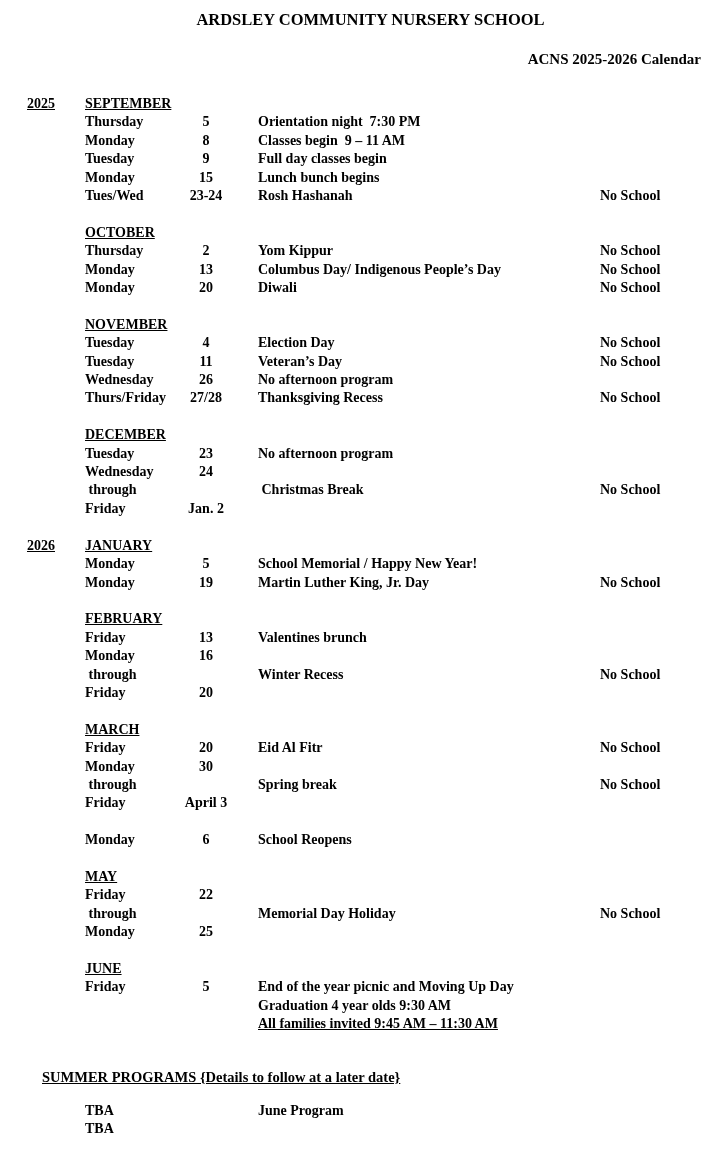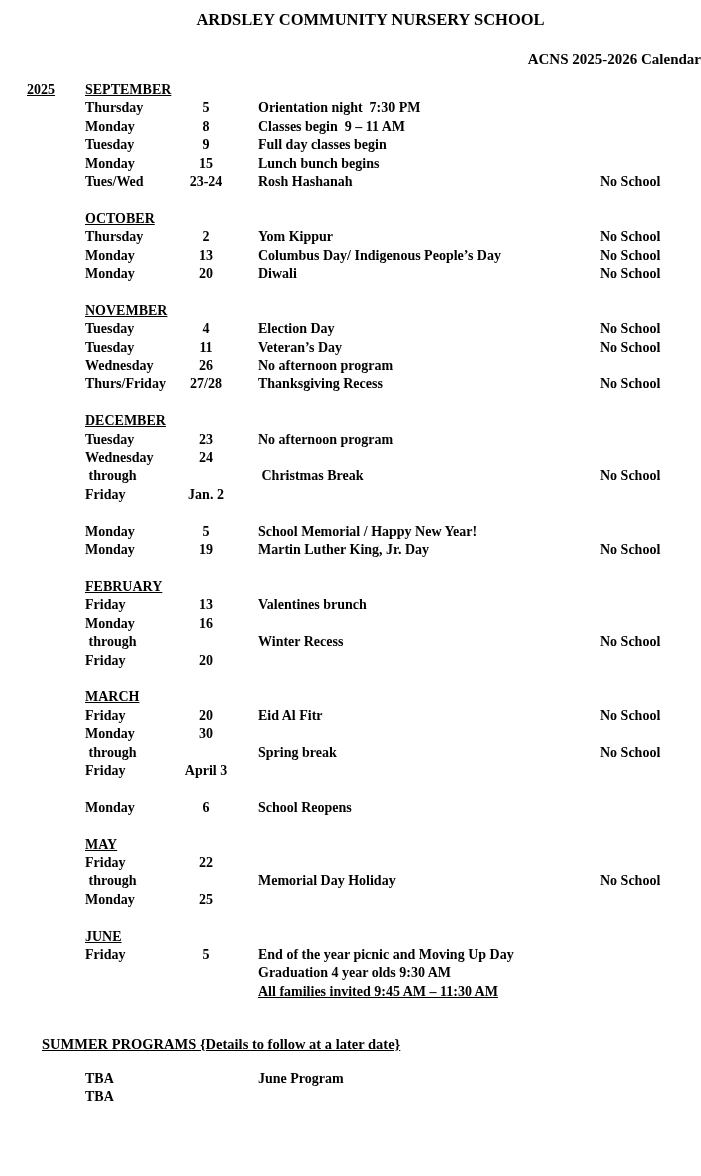--- a/index.html
+++ b/index.html
@@ -31,21 +31,21 @@
     font-weight: 700;
   }
   .doc-subtitle {
     margin: 21px 0 0 0;
     padding-left: 40px;
     text-align: right;
     font-size: 15px;
     line-height: 19px;
     font-weight: 700;
   }
-  #sections { margin-top: 12px; }
+  #sections { margin-top: 26px; }
   .section { margin-bottom: 18.4px; }
   .row {
     display: grid;
     grid-template-columns: 85px 91px 60px 364px 101px;
   }
   .cell {
     white-space: pre-wrap;
     overflow: visible;
   }
   .cell.year { padding-left: 27px; box-sizing: border-box; }
@@ -200,20 +200,24 @@
         <div class="row">
           <div class="cell year"></div>
           <div class="cell day">Friday</div>
           <div class="cell date">Jan. 2</div>
           <div class="cell event"></div>
           <div class="cell status"></div>
         </div>
       </div>
       <div class="section">
         <div class="row">
+          <div class="cell year u">2026</div>
+          <div class="cell day u">JANUARY</div>
+        </div>
+        <div class="row">
           <div class="cell year"></div>
           <div class="cell day">Monday</div>
           <div class="cell date">5</div>
           <div class="cell event">School Memorial / Happy New Year!</div>
           <div class="cell status"></div>
         </div>
         <div class="row">
           <div class="cell year"></div>
           <div class="cell day">Monday</div>
           <div class="cell date">19</div>

